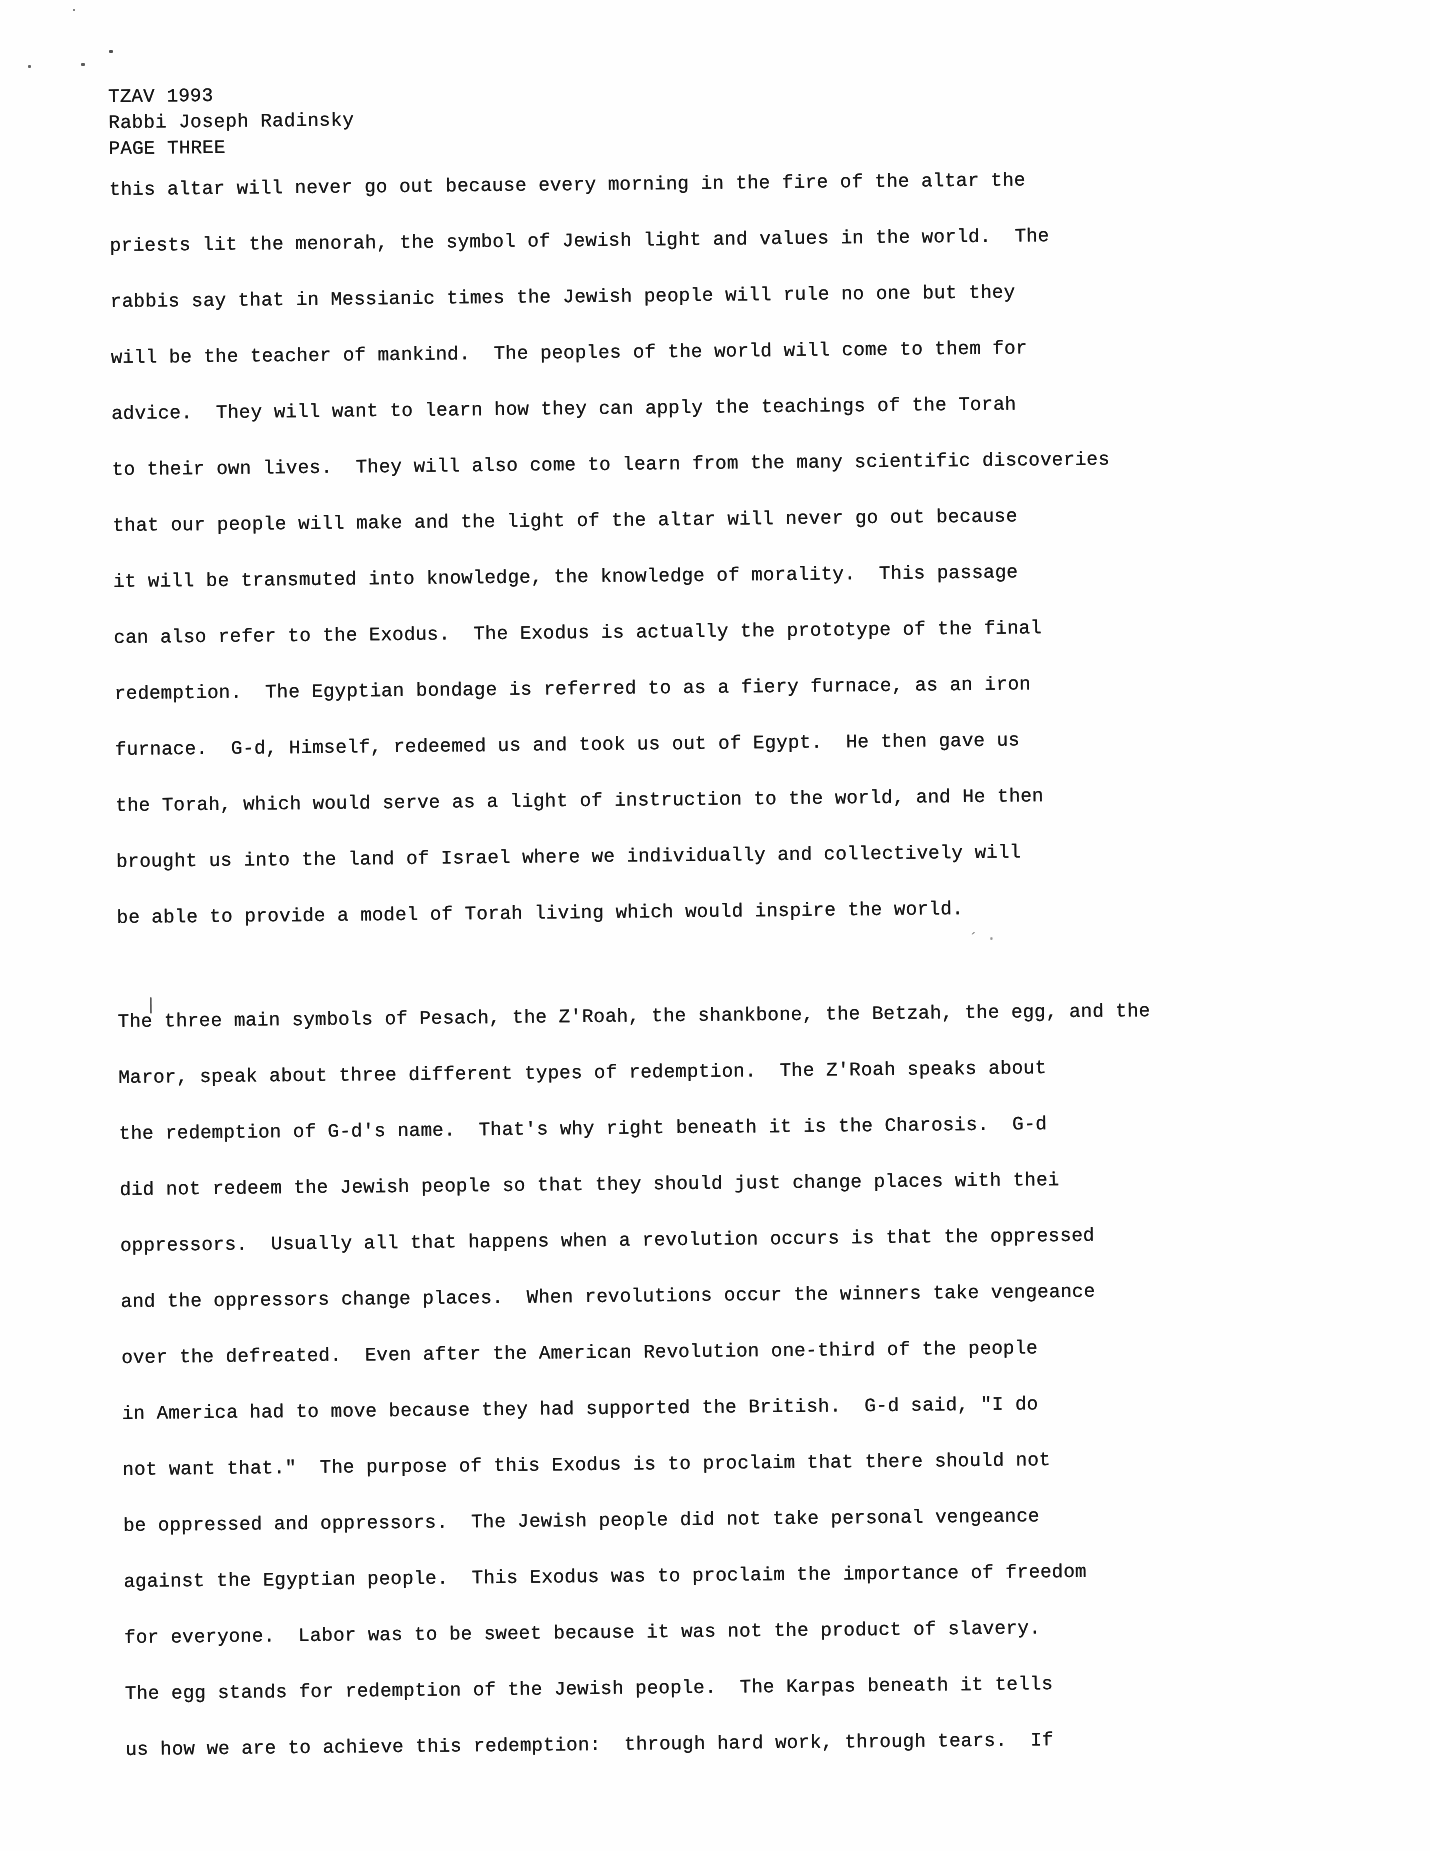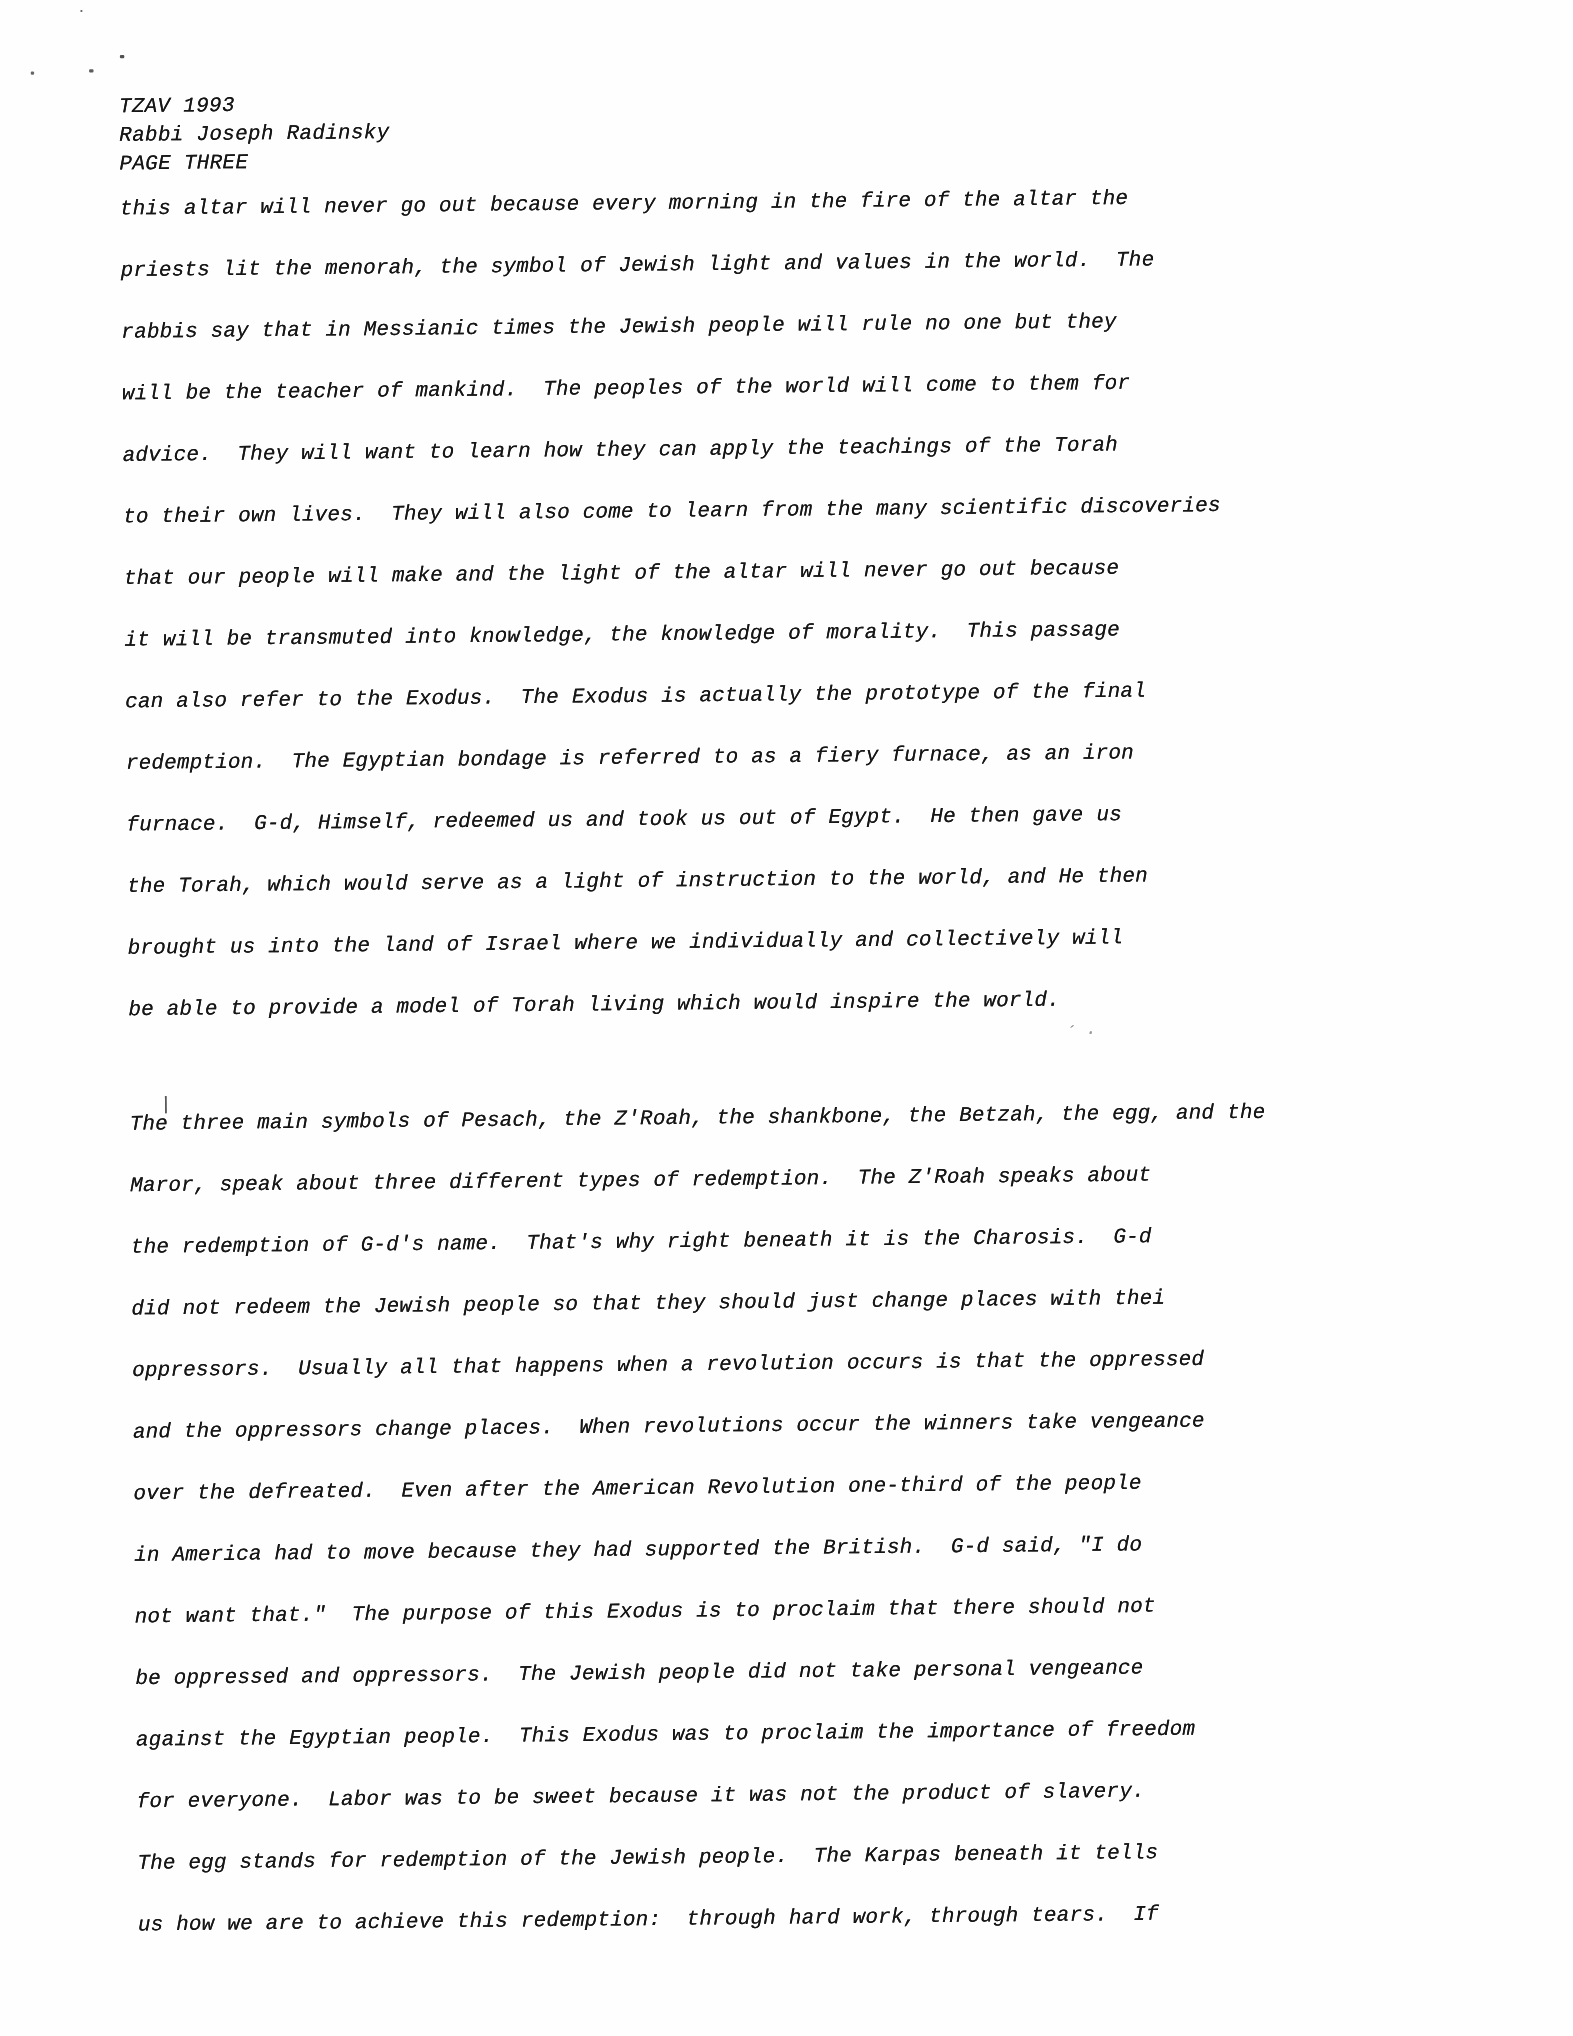--- a/index.html
+++ b/index.html
@@ -11,21 +11,20 @@
     width: 1430px;
     height: 1851px;
     position: relative;
     overflow: hidden;
     font-family: "Liberation Mono", "DejaVu Sans Mono", monospace;
   }
   .page {
     position: absolute;
     inset: 0;
     background: #fefefe;
-    font-style: italic;
   }
   .page-content {
     position: absolute;
     left: 108px;
     top: 84px;
     width: 1180px;
     color: #161616;
     transform: rotate(-0.6deg);
     transform-origin: 0 0;
     text-shadow: 0 0 0.5px #222;

